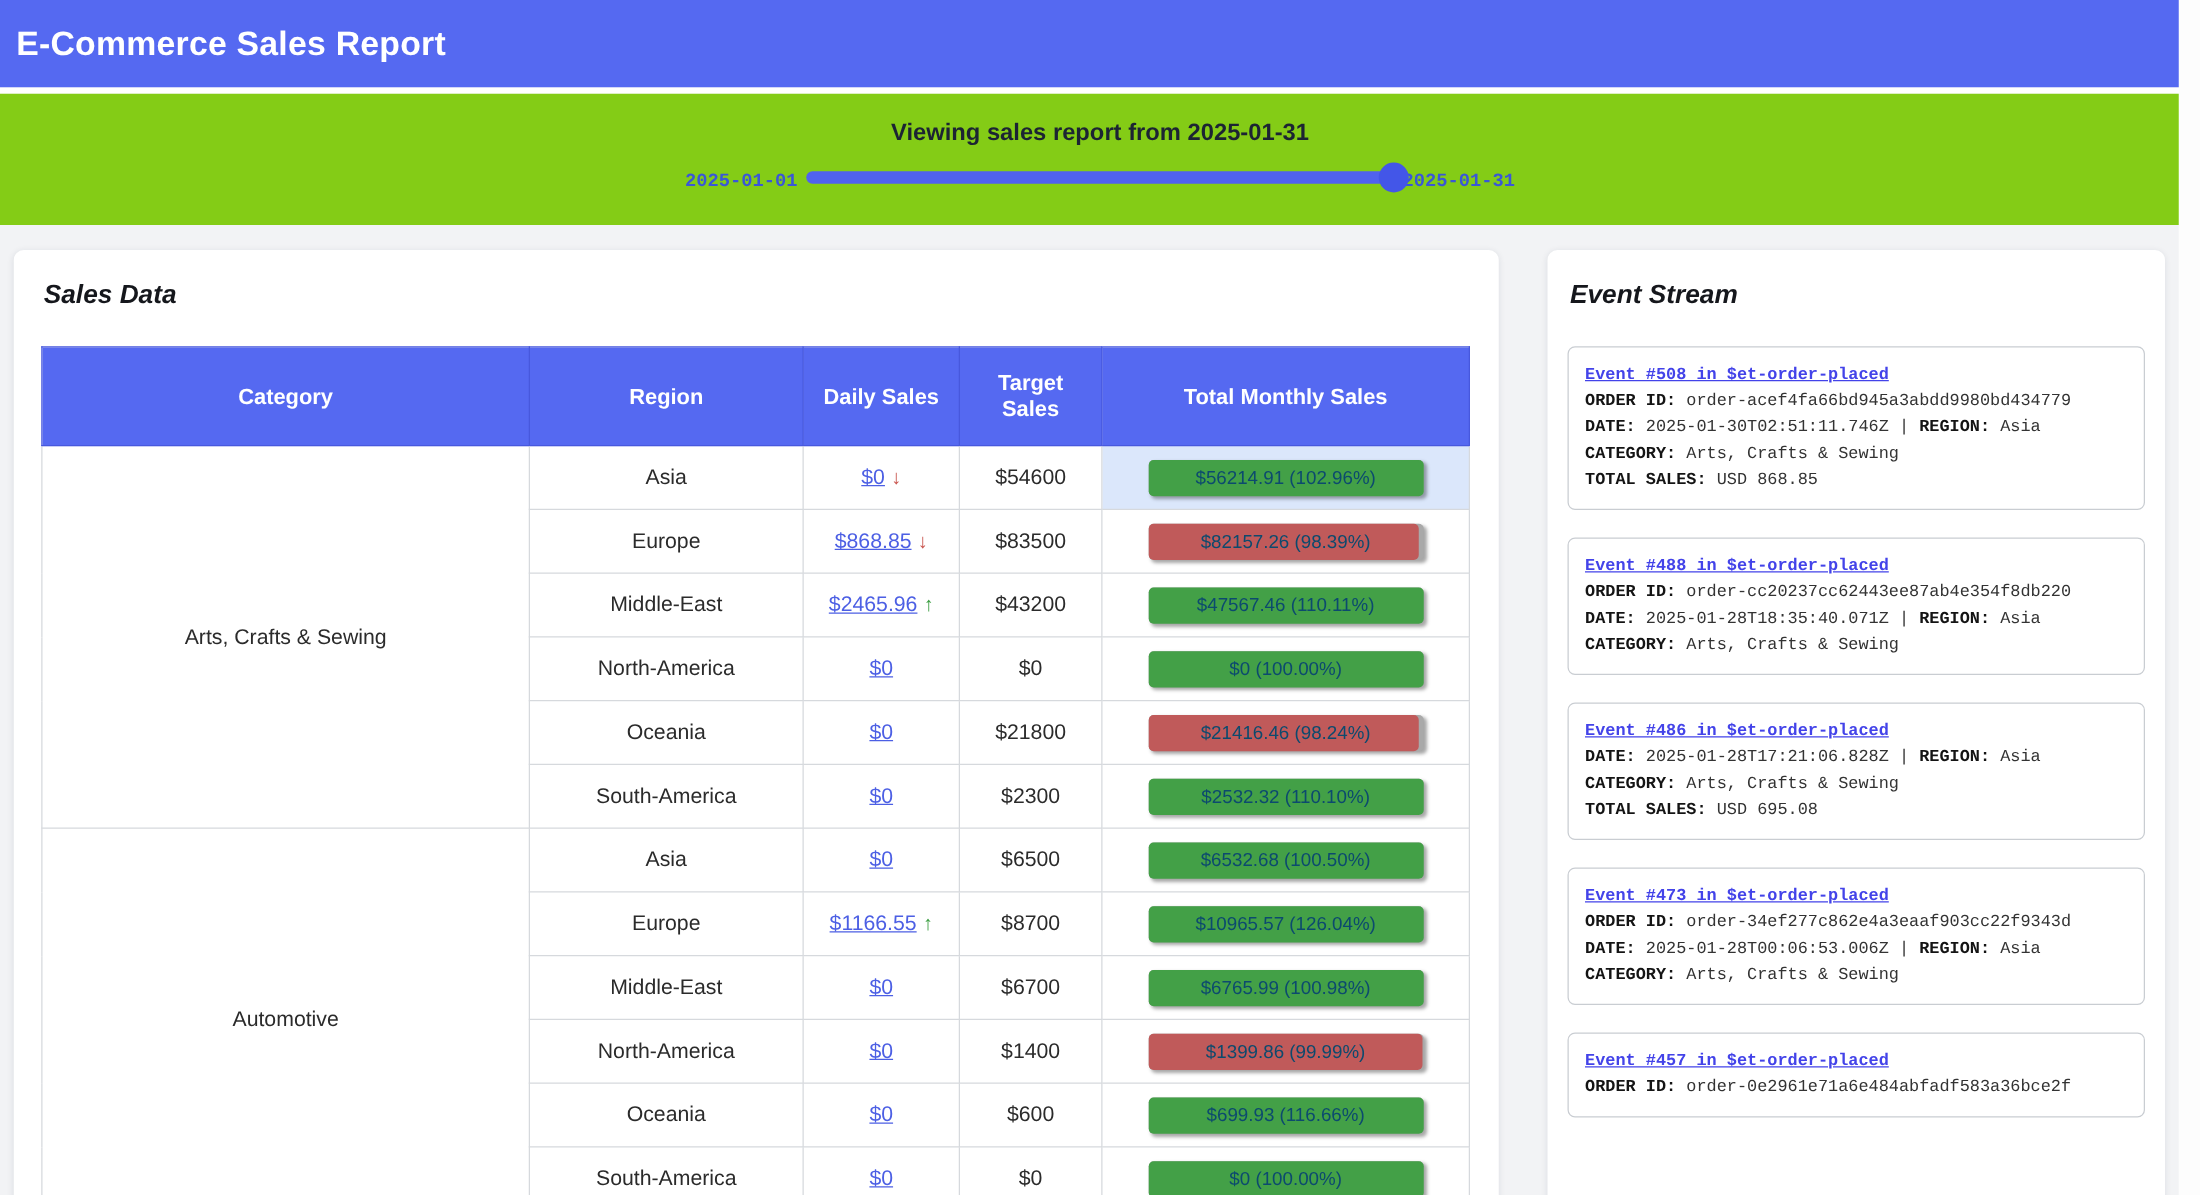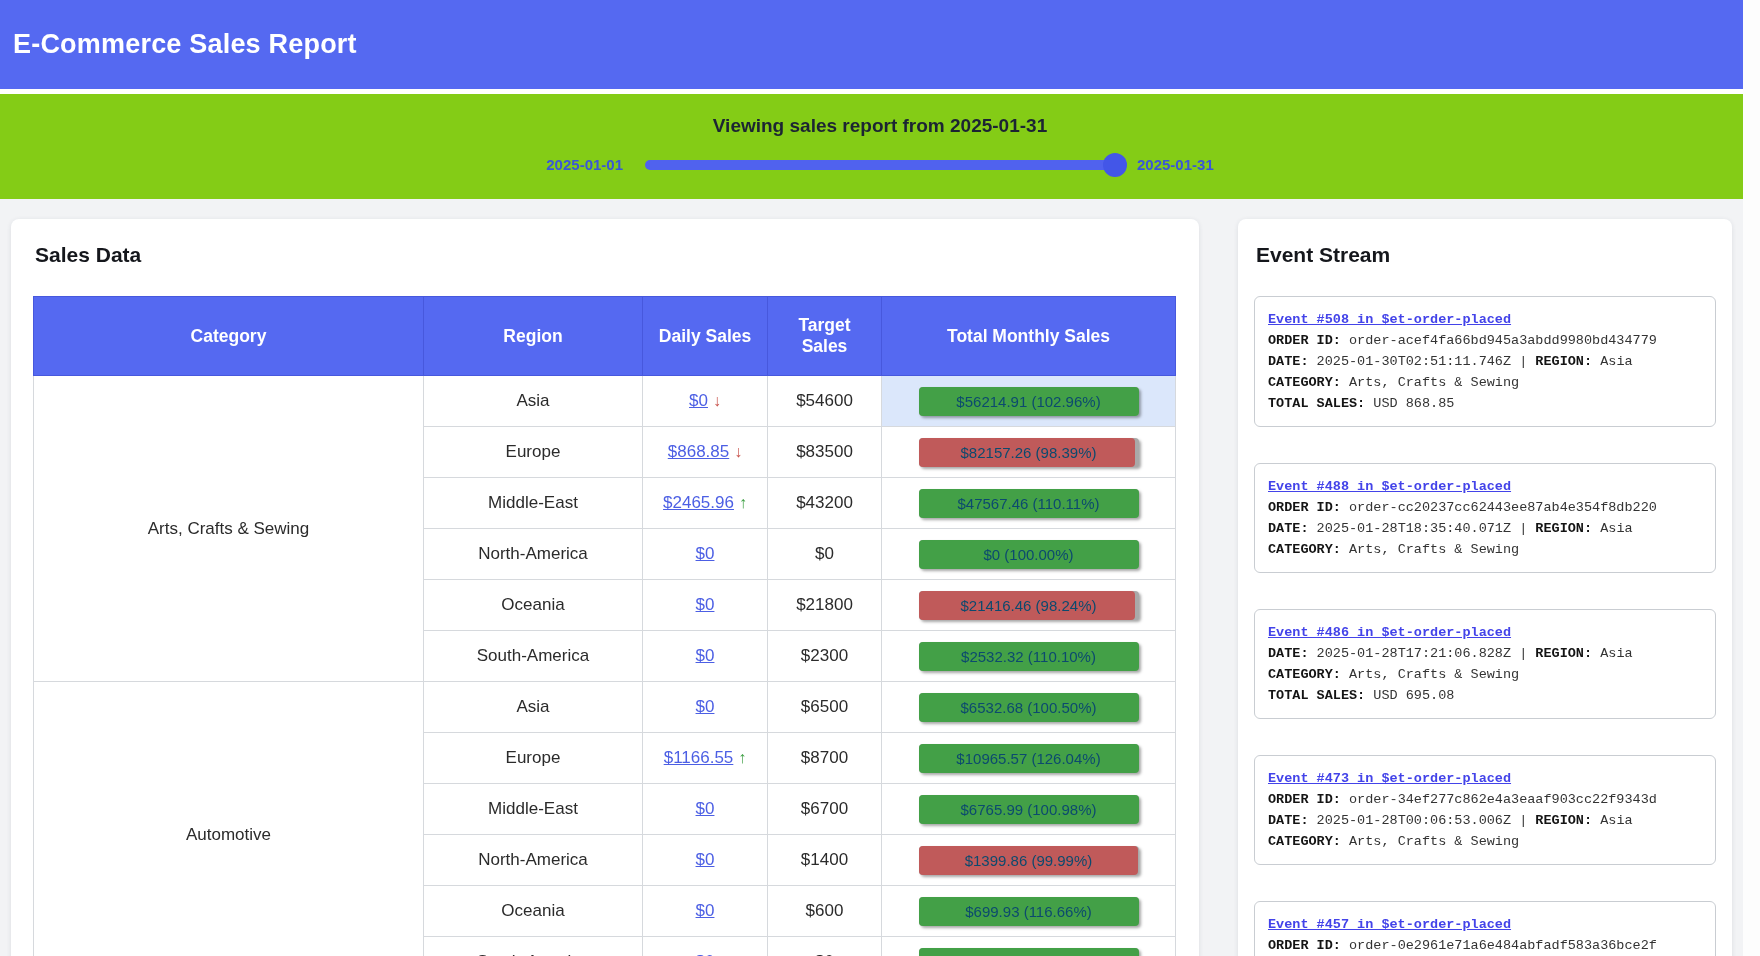--- a/index.html
+++ b/index.html
@@ -3,38 +3,38 @@
 <meta charset="utf-8">
 <style>
   html,body { margin:0; padding:0; }
   body {
     width:1760px; height:956px; overflow:hidden; position:relative;
     background:#f2f3f5;
     font-family:"Liberation Sans", sans-serif;
   }
   
   .topbar {
-    height:89px; background:#5569f1; display:flex; align-items:center;
+    height:70px; background:#5569f1; display:flex; align-items:center;
     padding-left:13px; box-sizing:border-box;
   }
   .topbar .app-title { color:#ffffff; font-size:27px; font-weight:bold; letter-spacing:.2px; }
   .white-gap { height:5px; background:#ffffff; }
   
   .subheader { height:105px; background:#84cc16; box-sizing:border-box; padding-top:21px; }
   .subheader-title { text-align:center; font-size:19px; font-weight:bold; color:#1c2433; }
-  .slider-row { display:flex; align-items:center; justify-content:center; margin-top:19px; gap:22px; }
+  .slider-row { display:flex; justify-content:center; margin-top:19px; gap:7px;font-family:Liberation Mono, monospace; }
   .slider-label { color:#3a57d7; font-weight:bold; font-size:15px; }
   .slider-track { width:470px; height:10px; background:#5062ee; border-radius:6px; position:relative; cursor:pointer; }
   .slider-thumb { width:24px; height:24px; border-radius:50%; background:#4356e8; position:absolute; top:50%; transform:translate(50%,-50%); cursor:grab; }
   
   .main { display:flex; align-items:flex-start; gap:39px; padding:20px 0 0 11px; }
   .panel { background:#ffffff; border-radius:8px; box-shadow:0 1px 5px rgba(30,40,70,.10); box-sizing:border-box; }
   .sales-panel { width:1188px; padding:22px; height:840px; }
   .event-panel { width:494px; padding:22px 16px; height:900px; }
-  .panel-title { font-size:21px; font-weight:bold; color:#15171c; line-height:24px; margin:2px 0 29px 2px; }
+  .panel-title { font-size:21px; font-weight:bold; color:#15171c; line-height:24px; margin:2px 0 29px 2px;font-style:italic; }
   
   table.sales { border-collapse:collapse; table-layout:fixed; width:1142px; }
   table.sales th {
     background:#5569f1; color:#ffffff; font-size:17.5px; font-weight:bold;
     height:78px; border:1px solid #4758dd; padding:0 10px; text-align:center;
   }
   table.sales td {
     border:1px solid #d6d9dd; height:50px; text-align:center;
     font-size:17px; color:#2b2b2b; background:#ffffff; padding:0 4px;
   }
@@ -50,21 +50,21 @@
   }
   .bar-fill { height:100%; border-radius:4px; }
   .bar-fill.green { background:#43a047; }
   .bar-fill.red   { background:#c05a5a; }
   .bar-label {
     position:absolute; inset:0; display:flex; align-items:center; justify-content:center;
     color:#0c4a6e; font-size:15px; white-space:nowrap;
   }
   
   .event-card {
-    border:1px solid #c9cdd2; border-radius:6px; padding:12px 13px; margin-bottom:36px;
+    border:1px solid #c9cdd2; border-radius:6px; padding:12px 13px; margin-bottom:22px;
     font-family:"Liberation Mono", monospace; font-size:13.5px; color:#333333;
     background:#ffffff;
   }
   .event-card .line { line-height:21px; white-space:nowrap; overflow:hidden; }
   .event-card a.event-link { color:#4343e9; font-weight:bold; text-decoration:underline; }
   .event-card .lbl { font-weight:bold; color:#141414; }
   
   .scroll-strip { position:absolute; top:0; right:0; width:17px; height:956px; background:#fdfdfd; z-index:20; }
 </style>
 </head>

